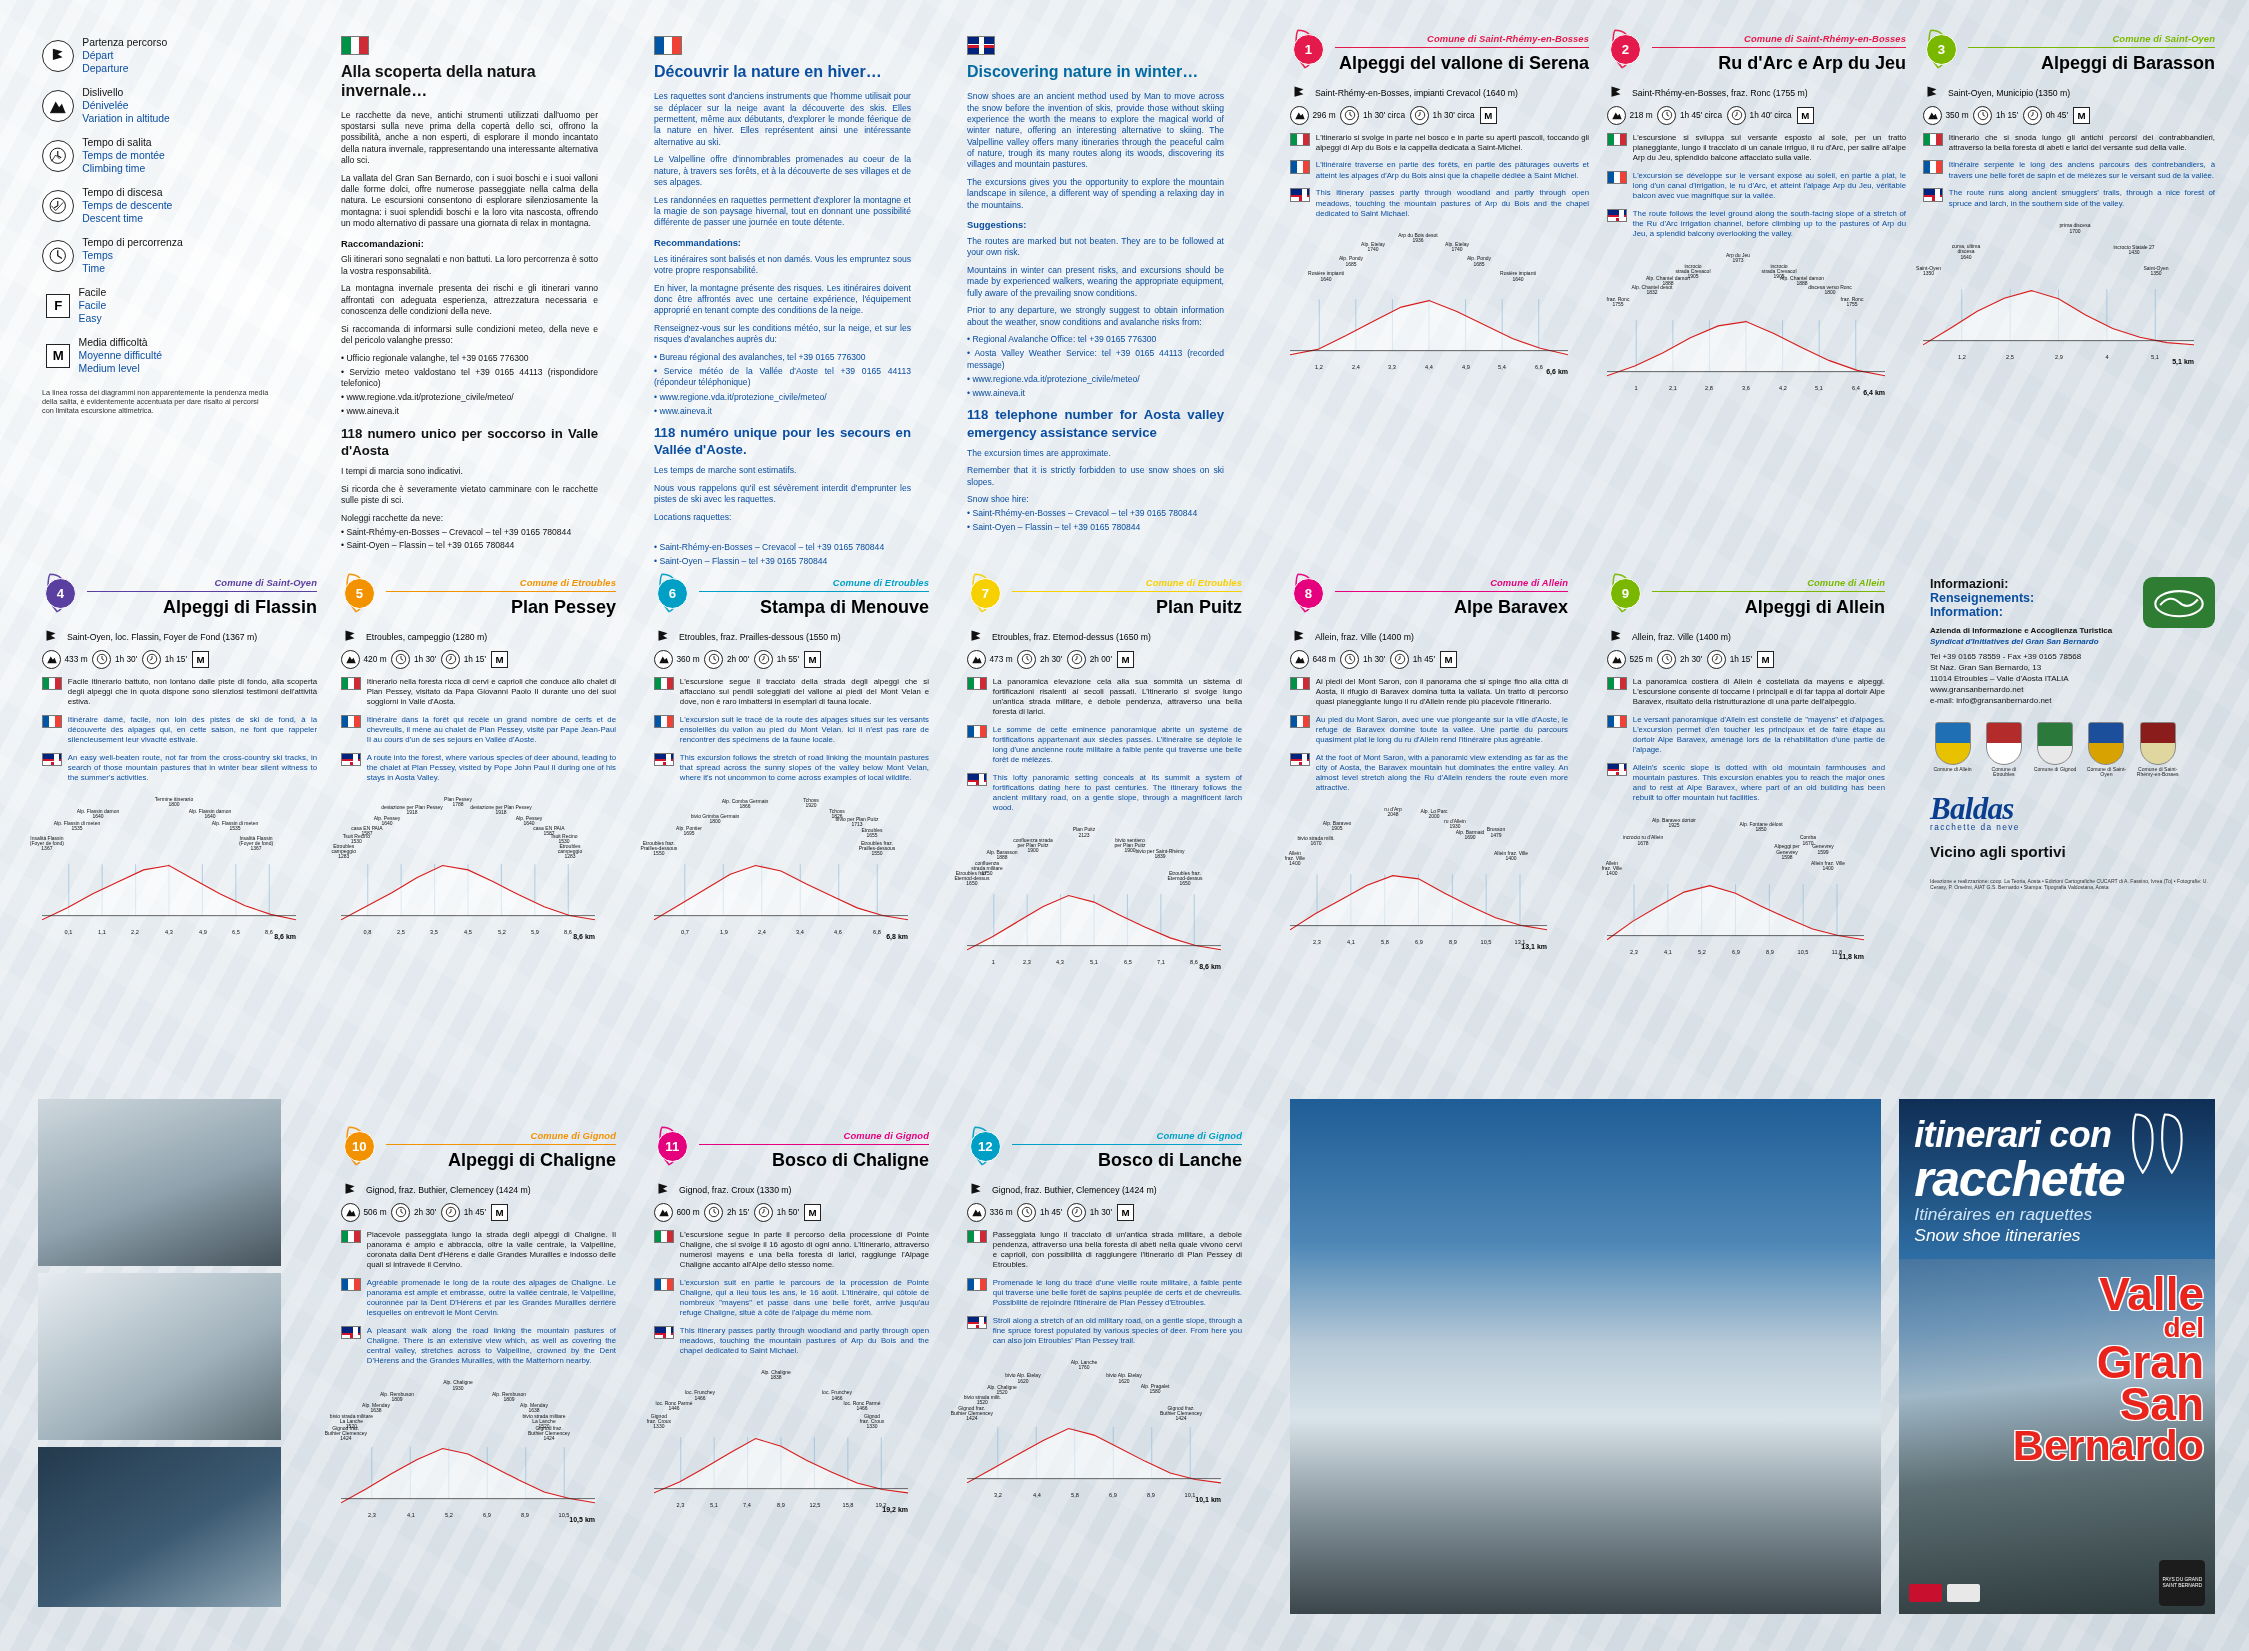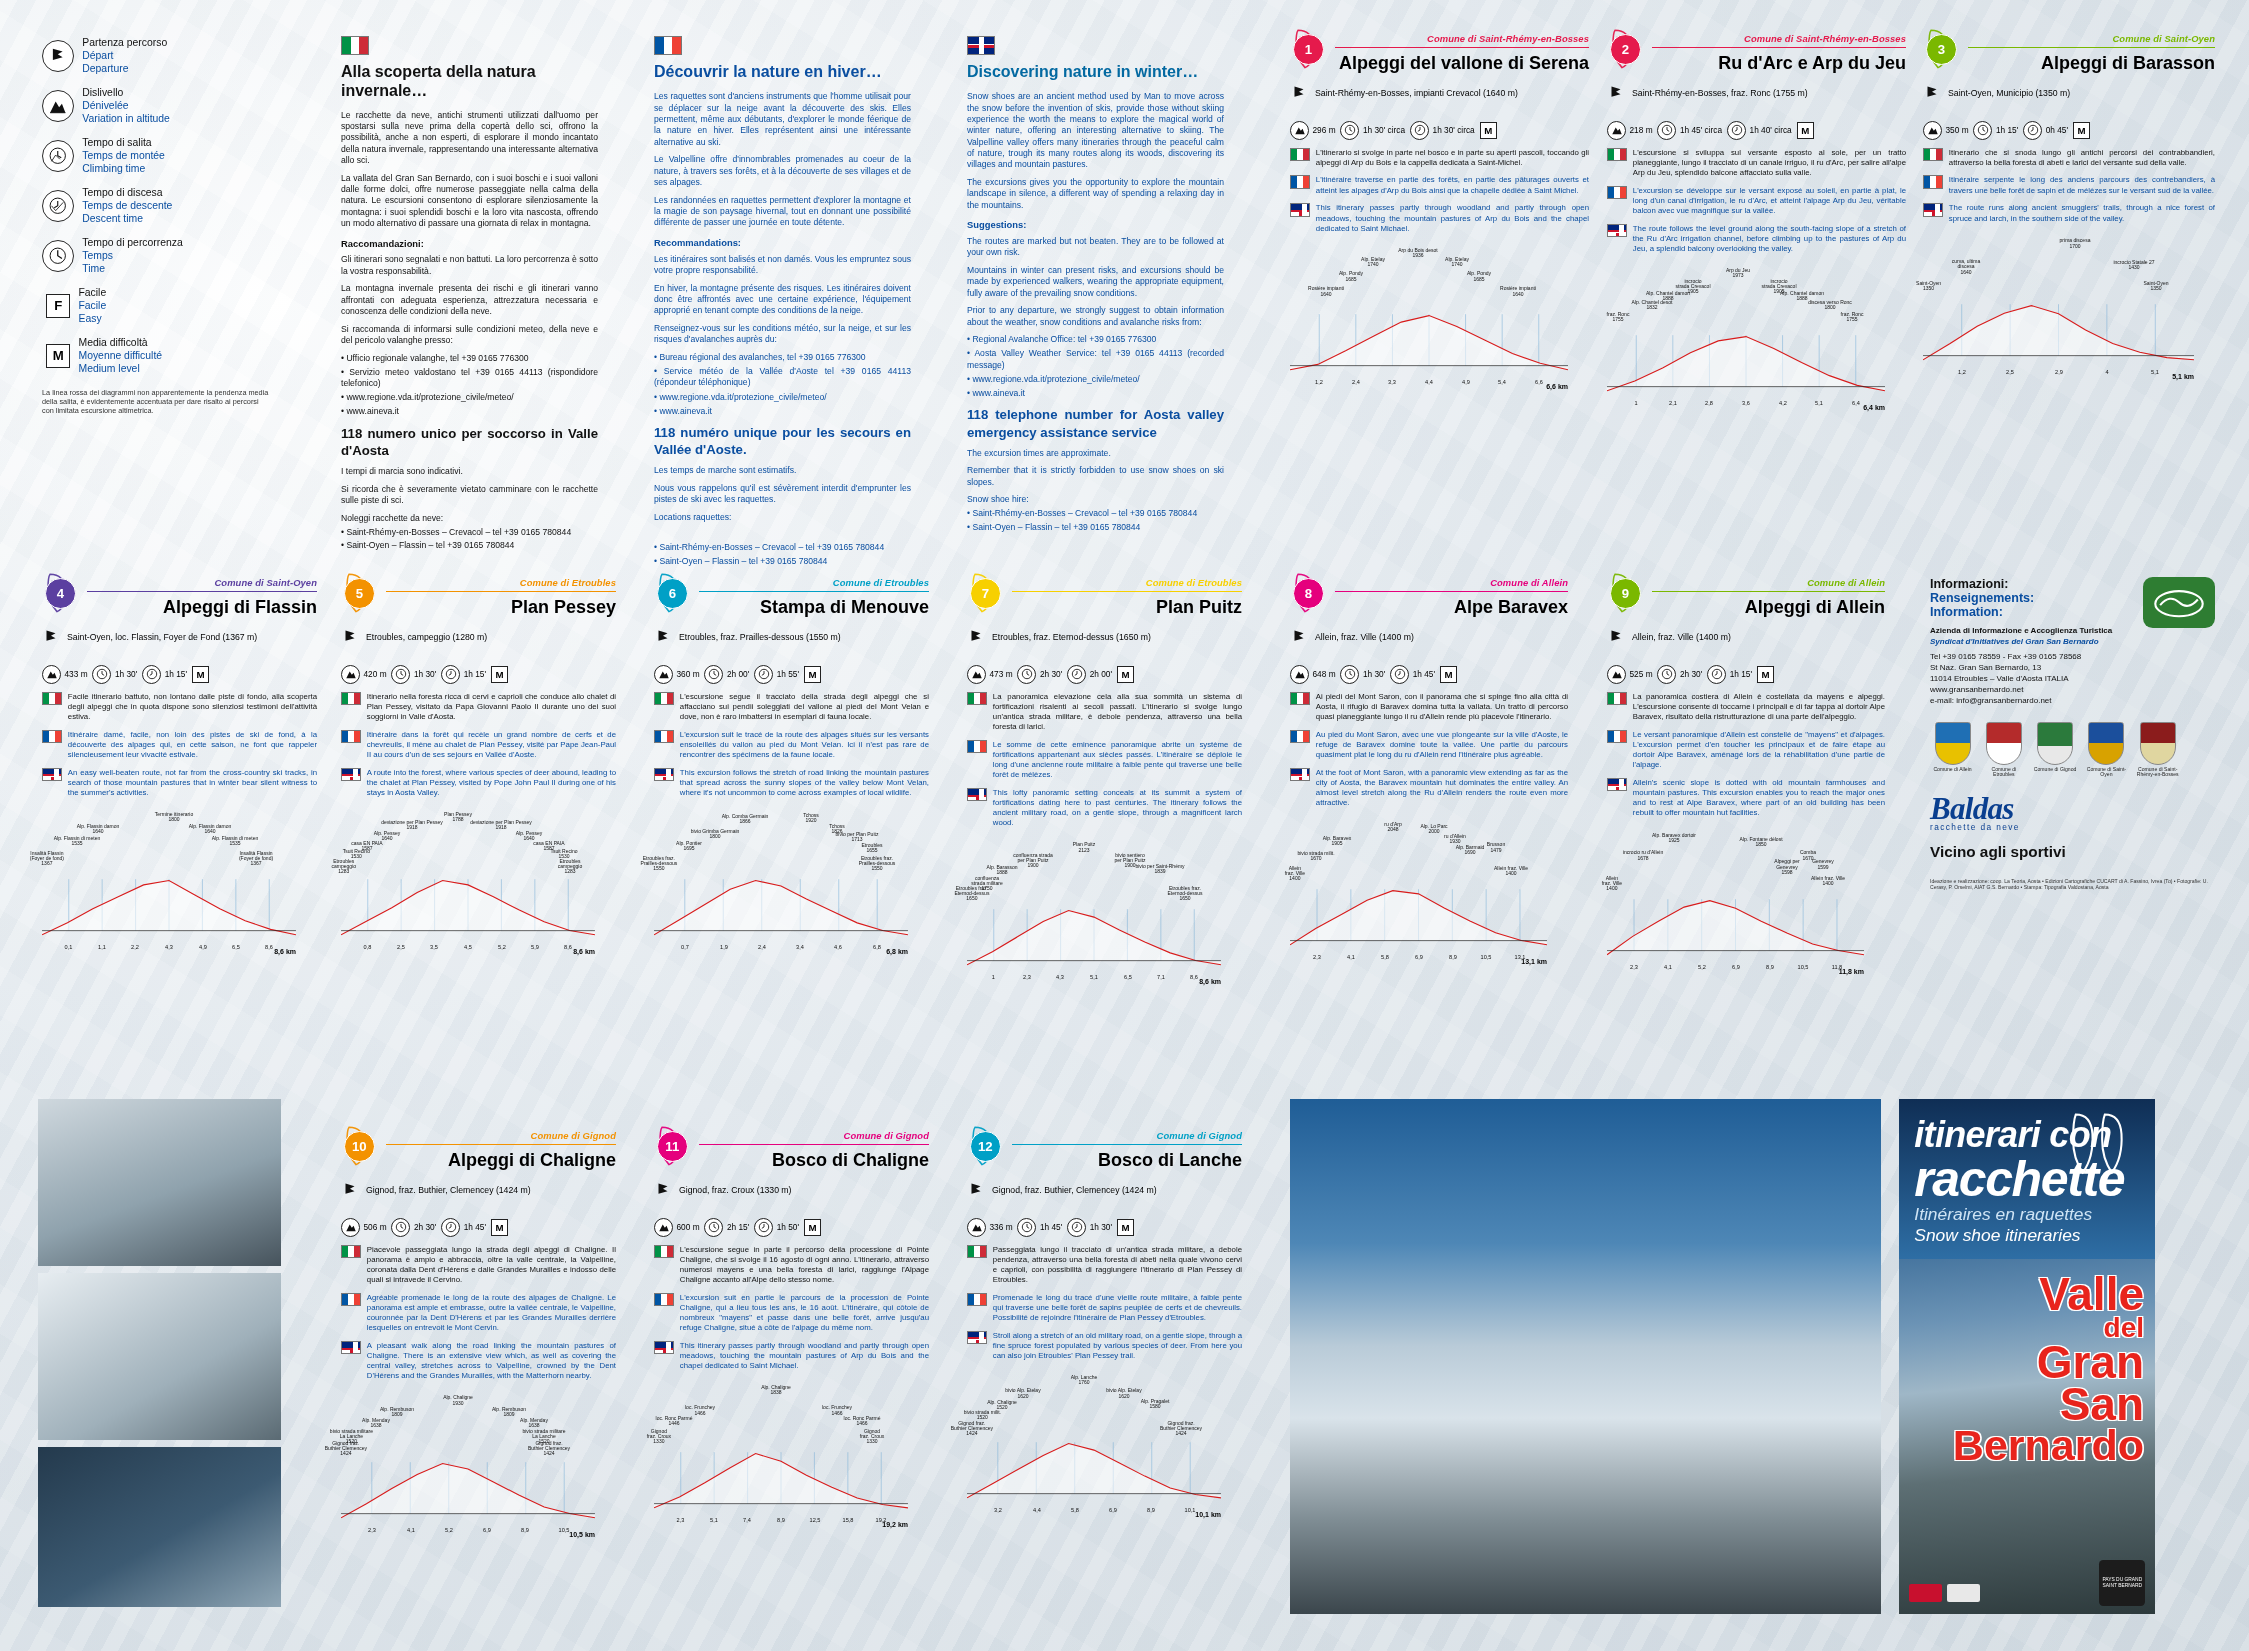--- a/index.html
+++ b/index.html
@@ -78,21 +78,21 @@
   .card-top{display:flex;align-items:center;justify-content:flex-end;border-bottom:1.7px solid #000;padding-bottom:2.8px;}
   .comune{font-size:9.4px;font-style:italic;font-weight:bold;letter-spacing:0.1px;}
   .card-title{font-size:18px;font-weight:bold;text-align:right;margin-top:4.9px;line-height:1.12;}
   .badge{
     position:absolute;left:0;top:-4.2px;width:38px;height:38px;border-radius:50%;
     display:flex;align-items:center;justify-content:center;color:#fff;font-size:15.3px;font-weight:bold;
     border:1.4px solid #fff;
   }
   .snowshoe{position:absolute;left:-2.8px;top:-7px;width:43px;height:43px;opacity:.95}
   .startline{display:flex;align-items:center;gap:7px;margin-top:11px;font-size:8.7px;}
-  .metrics{display:flex;align-items:center;gap:4.9px;margin-top:19px;flex-wrap:nowrap;}
+  .metrics{display:flex;align-items:center;gap:4.9px;margin-top:4px;flex-wrap:nowrap;}
   .metric{display:flex;align-items:center;gap:3.5px;font-size:8.3px;white-space:nowrap;}
   .micon{width:19px;height:19px;border:0.8px solid #222;border-radius:50%;display:flex;align-items:center;justify-content:center;background:#fff;flex:none}
   .msq{width:17.4px;height:17.4px;border:1px solid #222;background:#fff;display:flex;align-items:center;justify-content:center;font-weight:bold;font-size:9.7px;flex:none}
   .desc{display:flex;gap:6.3px;margin-top:7.7px;}
   .desc .txt{font-size:7.8px;line-height:1.3;text-align:justify;}
   .desc.it .txt{color:#111}
   .desc.fr .txt{color:#0a4ea0}
   .desc.en .txt{color:#0a4ea0}
 
   
@@ -1399,21 +1399,21 @@
   </div>
   <div class="vicino">Vicino agli sportivi</div>
   <div class="credits">Ideazione e realizzazione: coop. La Teoria, Aosta • Edizioni Cartografiche CUCART di A. Fassino, Ivrea (To) • Fotografie: U. Cerasy, P. Orselmi, AIAT G.S. Bernardo • Stampa: Tipografia Valdostana, Aosta</div>
 </div>
 
 <div class="photo" style="left:38px;top:1099px;width:243px;height:167px;background:linear-gradient(160deg,#cfd8de,#8fa2ad 55%,#46535c);"></div>
 <div class="photo" style="left:38px;top:1273px;width:243px;height:167px;background:linear-gradient(150deg,#e7edf1,#9fb0ba 60%,#5a6a73);"></div>
 <div class="photo" style="left:38px;top:1447px;width:243px;height:160px;background:linear-gradient(150deg,#243a4d,#3c5a72 55%,#8fa6b5);"></div>
 <div class="photo" style="left:1290px;top:1099px;width:591px;height:515px;background:linear-gradient(180deg,#1f5d96 0%,#4e87b6 28%,#b9cbd8 48%,#d9e3ea 62%,#7e8c93 82%,#3b464c 100%);"></div>
 
-<div class="cover" style="left:1899px;top:1099px;width:256px;height:515px;">
+<div class="cover" style="left:1899px;top:1099px;width:316px;height:515px;">
   <div class="cover-photo"></div>
   <div class="cover-top"></div>
   <div style="position:absolute;left:15.3px;top:15.3px;right:15.3px;">
     <div class="cover-title1">itinerari con</div>
     <div class="cover-title-r">racchette</div>
     <div class="cover-sub">Itinéraires en raquettes</div>
     <div class="cover-sub2">Snow shoe itineraries</div>
   </div>
   <div style="position:absolute;right:9.7px;top:11px;width:83px;height:67px;">
     <svg width="83" height="67" viewBox="0 0 120 96">

